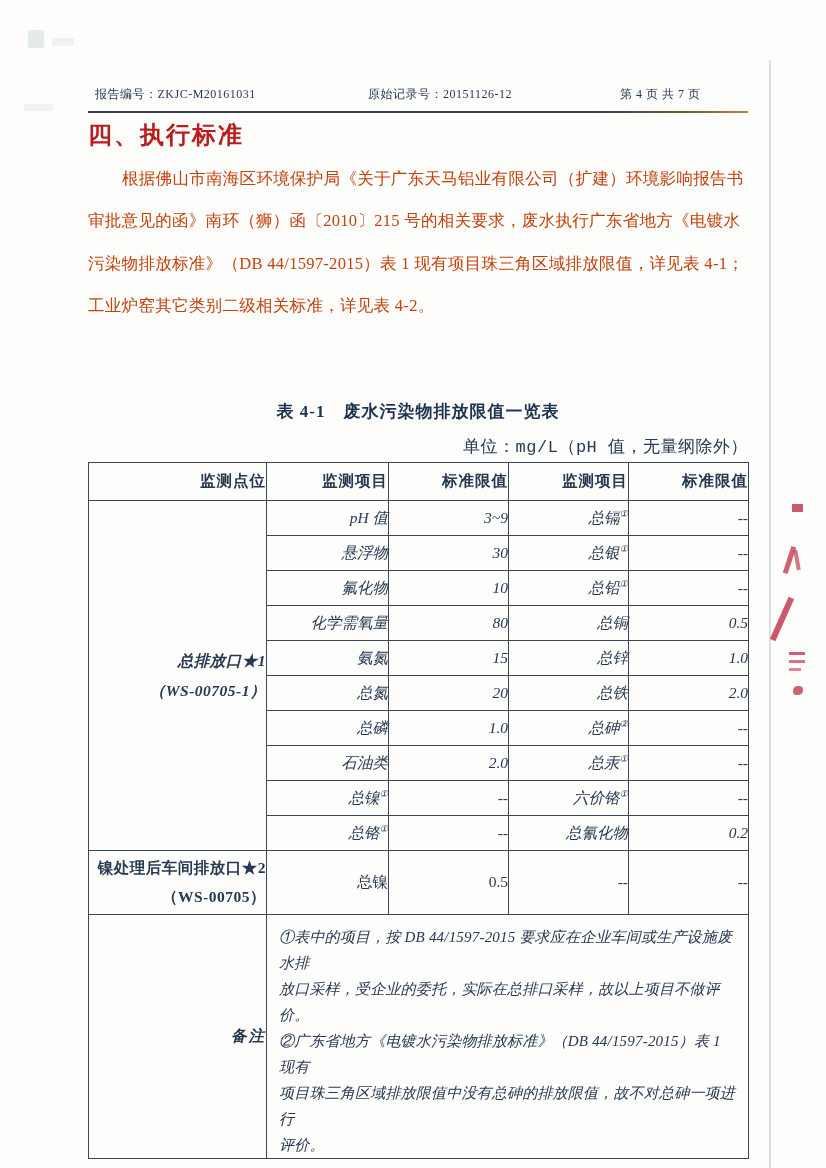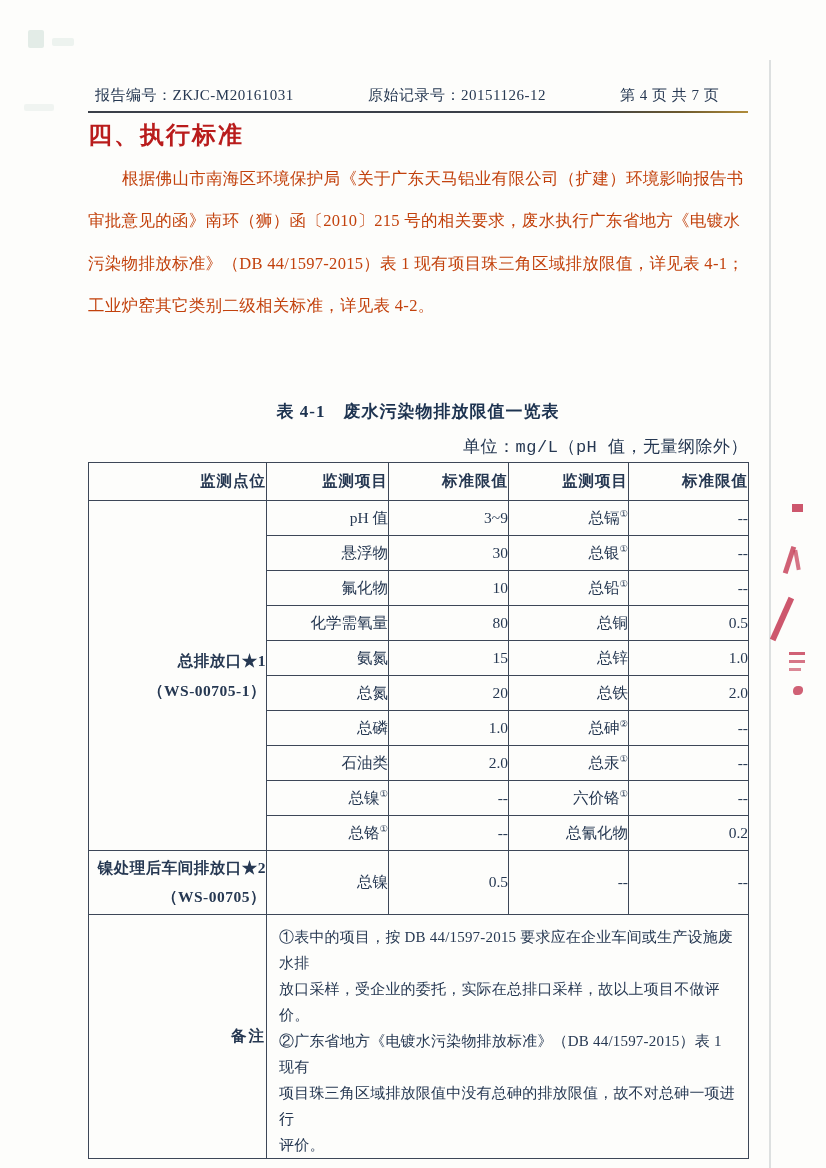--- a/index.html
+++ b/index.html
@@ -4,21 +4,21 @@
 <style>
   html,body{margin:0;padding:0;}
   body{
     width:826px;height:1168px;position:relative;overflow:hidden;
     background:#fdfdfb;
     font-family:"Liberation Serif","DejaVu Serif",serif;
     color:#263852;
   }
   .abs{position:absolute;}
   
-  .hdr{top:86px;font-size:15px;letter-spacing:.5px;white-space:nowrap;}
+  .hdr{top:86px;font-size:12px;letter-spacing:.5px;white-space:nowrap;}
   .hdr-rule{
     left:88px;top:111px;width:660px;height:2px;
     background:linear-gradient(90deg,#3a4049 0%,#3a4049 76%,#6d5a2e 90%,#b08c3a 100%);
   }
   .section-title{
     left:88px;top:119px;font-size:24px;font-weight:bold;color:#b91c1c;
     letter-spacing:2px;
   }
   
   .para{left:88px;top:158px;width:678px;font-size:16.5px;color:#c2410c;}
@@ -32,21 +32,21 @@
   table.std{
     position:absolute;left:88px;top:462px;width:660px;
     border-collapse:collapse;table-layout:fixed;
     font-size:15.5px;color:#263852;
   }
   table.std td{
     border:1.6px solid #3d4757;text-align:right;vertical-align:middle;
     padding:2px 0;white-space:pre-line;line-height:1.45;
   }
   table.std tr.hrow td{height:33px;font-weight:bold;letter-spacing:1px;}
-  table.std tr.drow td{height:30px;}
+  table.std tr.drow td{height:30px;font-style:italic;}
   table.std tr.tallrow td{height:52px;}
   table.std td.point{font-weight:600;line-height:1.9;letter-spacing:.5px;}
   table.std td.remark-label{font-weight:600;letter-spacing:2px;}
   table.std td.notes-cell{
     text-align:left;padding:9px 12px 0 12px;font-size:15px;line-height:26px;
     letter-spacing:.2px;
   }
   sup.fn{font-size:9.5px;vertical-align:super;line-height:0;}
   
   .page-edge-line{left:769px;top:60px;width:2px;height:1108px;background:rgba(168,175,182,.38);}

